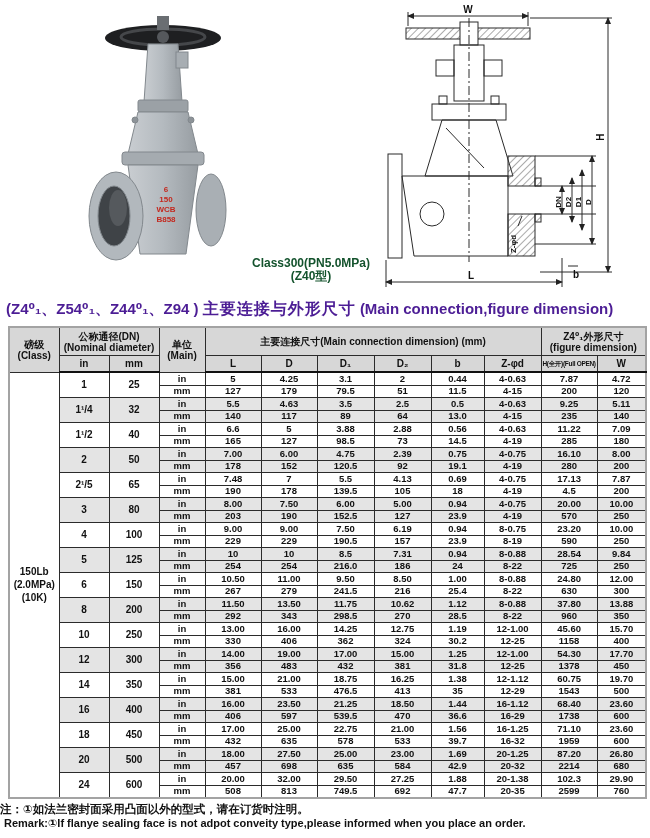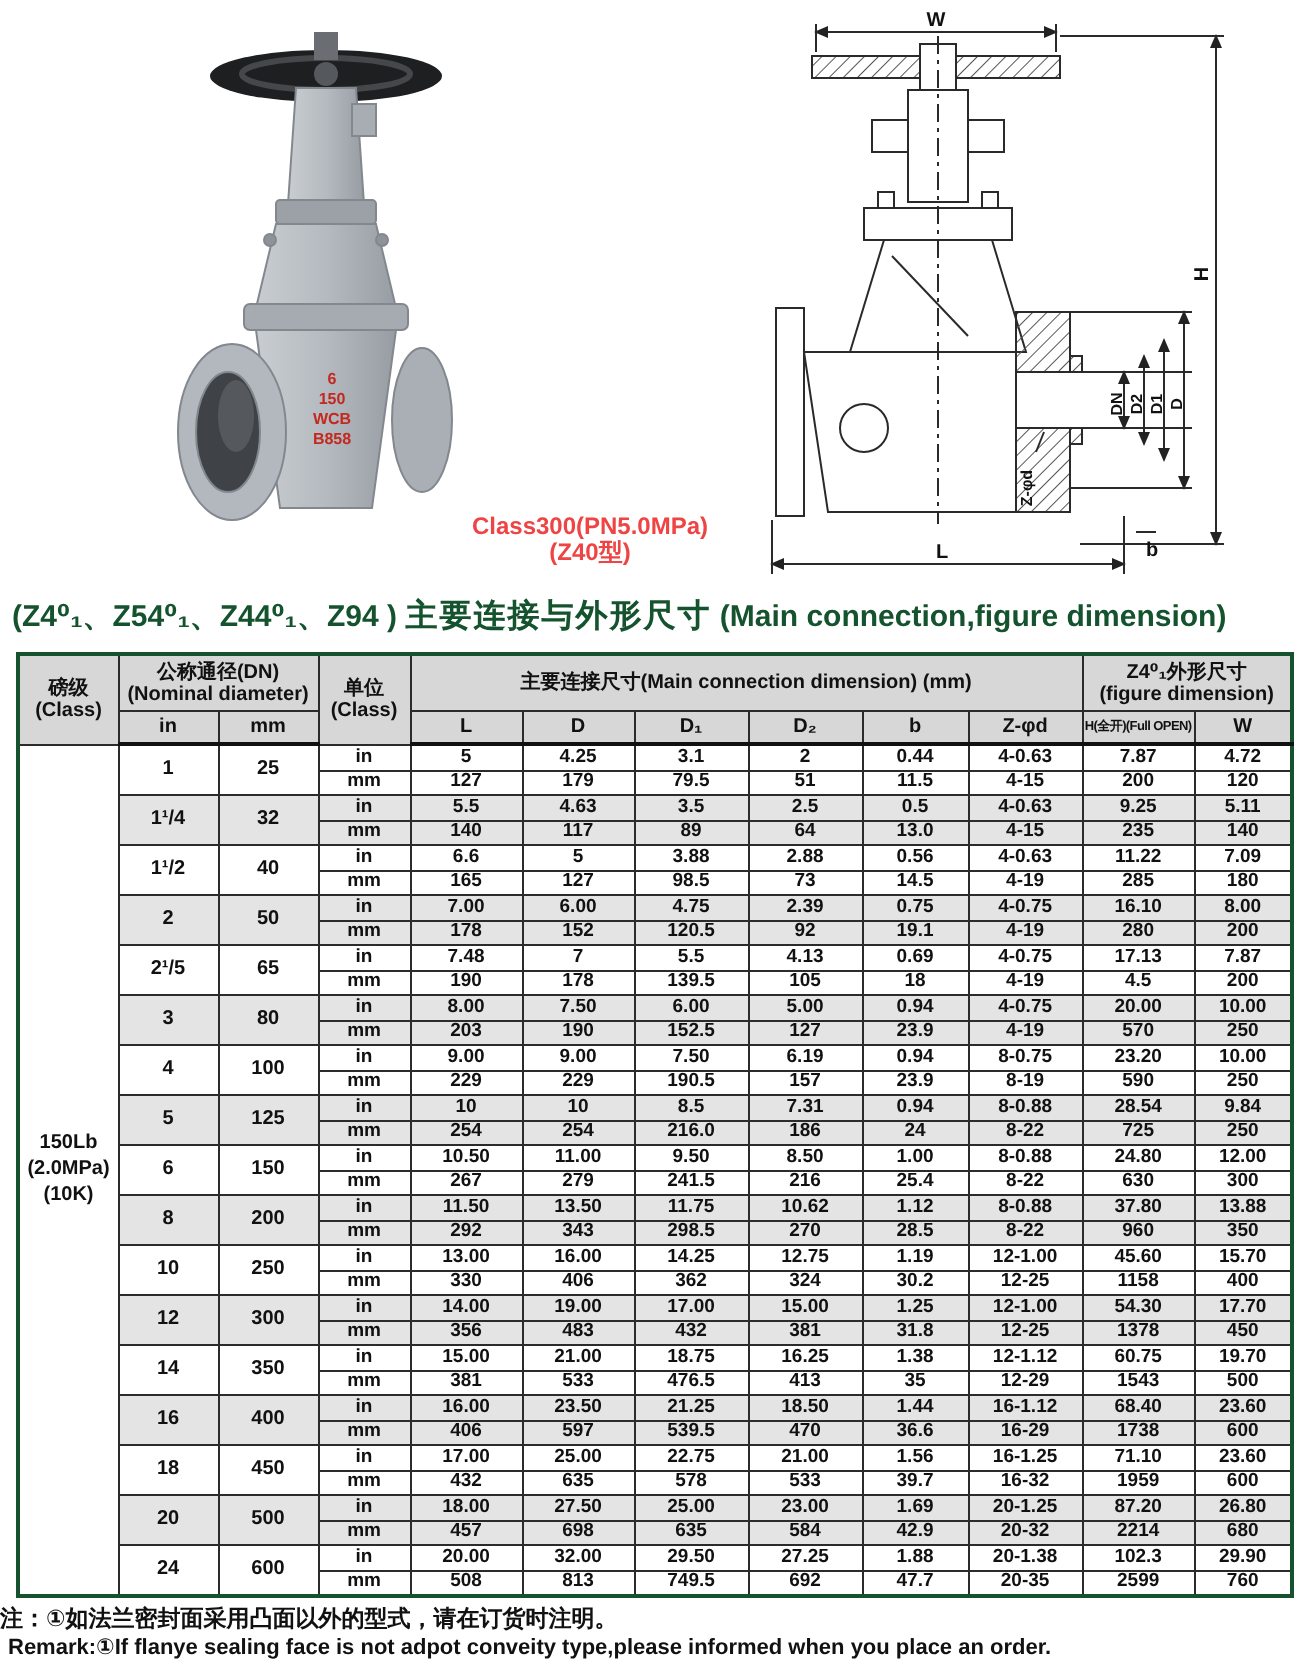--- a/index.html
+++ b/index.html
@@ -1,29 +1,29 @@
 <!DOCTYPE html>
 <html><head>
 <meta charset="utf-8">
 <style>
   html,body{margin:0;padding:0;background:#ffffff;}
   body{width:650px;height:838px;font-family:"Liberation Sans","DejaVu Sans",sans-serif;}
   .page{position:relative;width:650px;height:838px;background:#fff;overflow:hidden;}
 
   .photo-svg{position:absolute;left:78px;top:14px;}
   .diagram-svg{position:absolute;left:350px;top:4px;}
-  .caption{position:absolute;left:220px;top:257px;width:150px;text-align:center;
-           font-weight:bold;font-size:12px;line-height:13px;color:#ef4444;white-space:pre-line;}
-
-  .heading{position:absolute;left:6px;top:298px;width:642px;color:#14532d;font-weight:bold;
+  .caption{position:absolute;left:236px;top:257px;width:150px;text-align:center;
+           font-weight:bold;font-size:12px;line-height:13px;color:#14532d;white-space:pre-line;}
+
+  .heading{position:absolute;left:6px;top:298px;width:642px;color:#4c1d95;font-weight:bold;
            font-size:15px;line-height:22px;white-space:nowrap;}
   .heading .cn{font-size:16px;letter-spacing:1px;}
 
   table.dim{position:absolute;left:8px;top:326px;width:637px;border-collapse:collapse;
-            table-layout:fixed;border:2px solid #14532d;color:#111;font-weight:bold;}
+            table-layout:fixed;border:2px solid #a3a3a3;color:#111;font-weight:bold;}
   .dim th,.dim td{border:1px solid #2b2b2b;text-align:center;padding:0;overflow:hidden;}
   .dim thead th{background:#d7d7d7;font-size:10px;line-height:11px;}
   .dim thead tr:first-child th{height:27px;}
   .dim thead tr:last-child th{height:15px;border-bottom:2px solid #111;}
   .dim th.tiny{font-size:6.5px;letter-spacing:-0.3px;}
   .pre{white-space:pre-line;}
   .dim tbody td{font-size:9.5px;height:11.5px;line-height:10px;}
   .dim tbody td.nd{font-size:10px;}
   .dim tbody tr.shaded td{background:#e4e4e4;}
   .dim tbody tr.group-start td{border-top:1.6px solid #111;}
@@ -170,21 +170,21 @@
         <col style="width:56px">
         <col style="width:49px">
     </colgroup>
     <thead>
       <tr>
         <th rowspan="2" class="pre">磅级
 (Class)</th>
         <th colspan="2" class="pre">公称通径(DN)
 (Nominal diameter)</th>
         <th rowspan="2" class="pre">单位
-(Class)</th>
+(Main)</th>
         <th colspan="6">主要连接尺寸(Main connection dimension) (mm)</th>
         <th colspan="2" class="pre">Z4⁰₁外形尺寸
 (figure dimension)</th>
       </tr>
       <tr>
         <th>in</th>
         <th>mm</th>
         <th>L</th>
         <th>D</th>
         <th>D₁</th>

